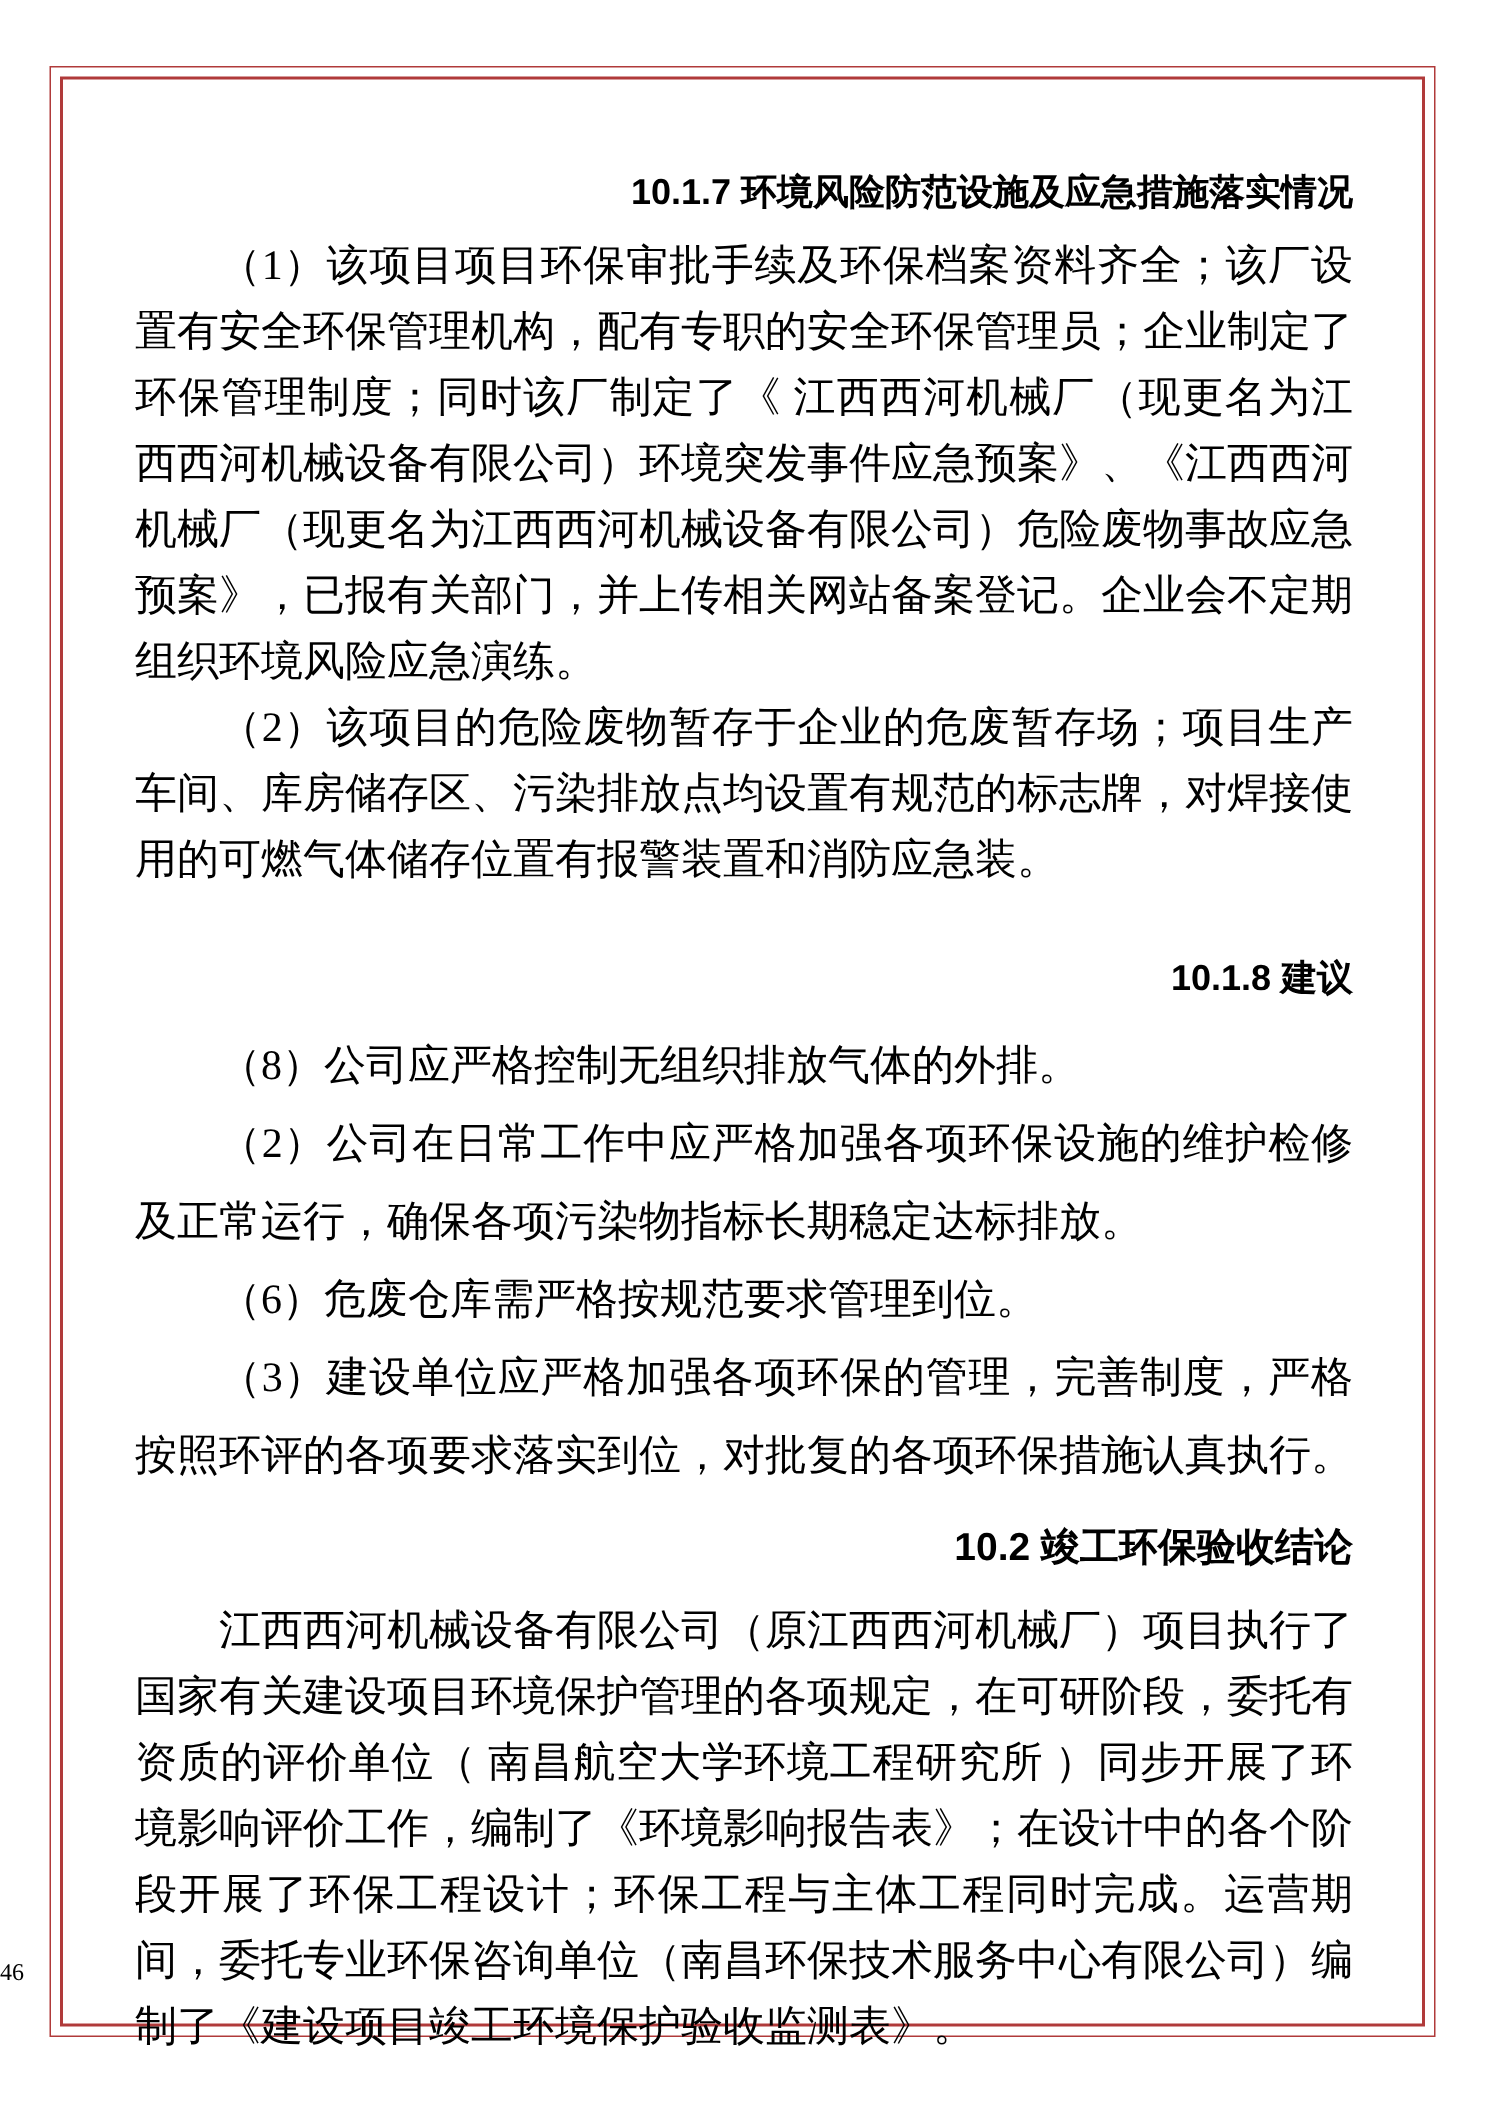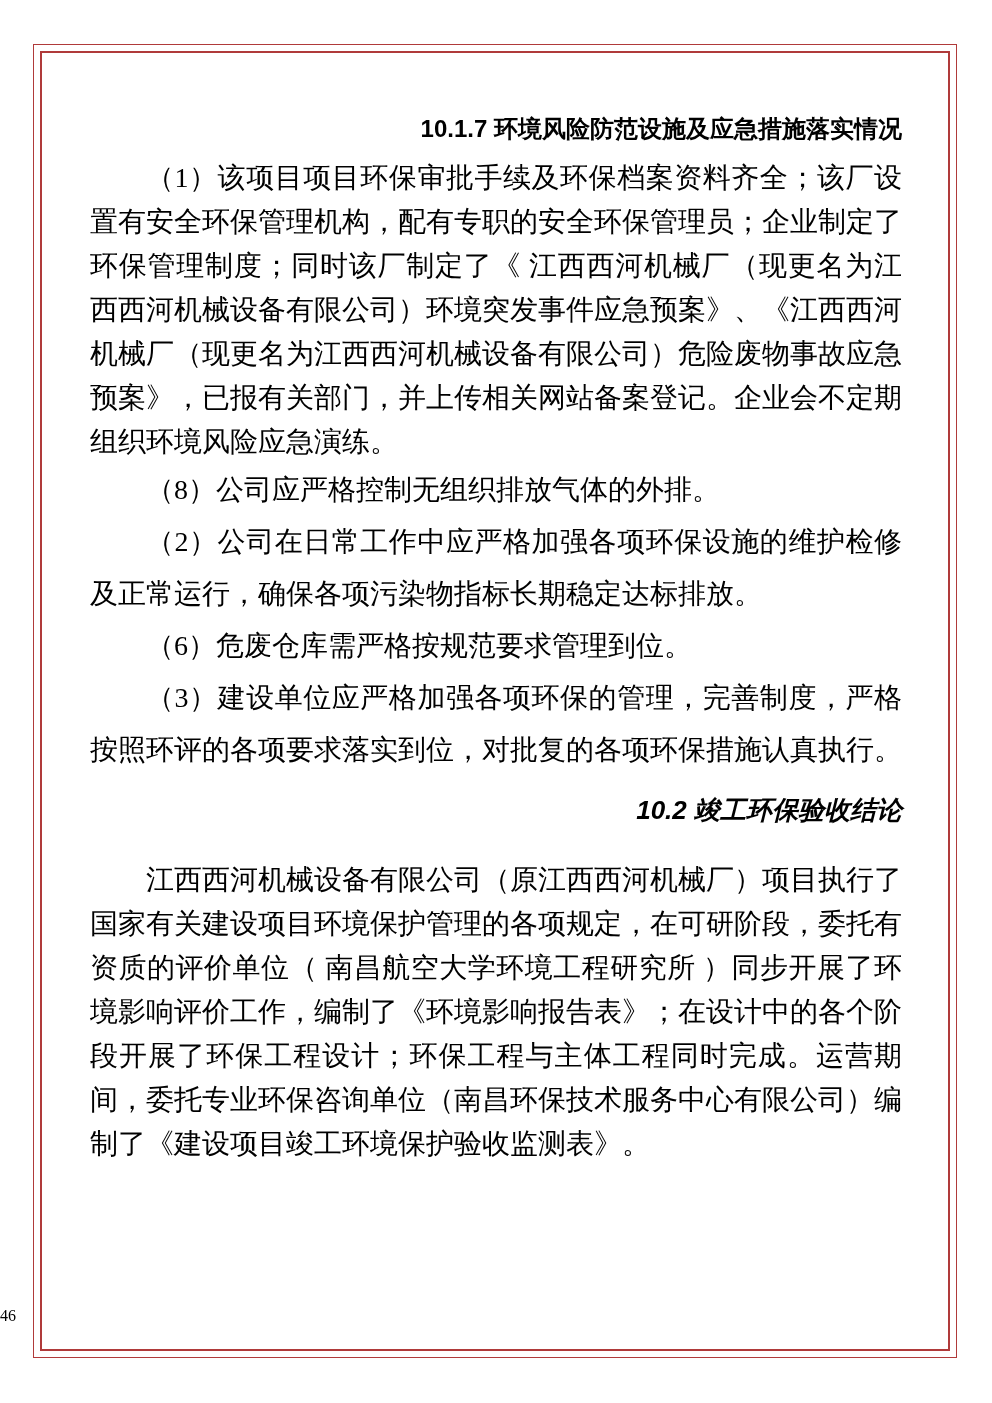--- a/index.html
+++ b/index.html
@@ -51,22 +51,21 @@
     margin: 0 0 10px 0;
   }
   .h-1018 {
     margin-top: 40px;
     margin-bottom: 16px;
   }
   .h-main {
     font-size: 26px;
     line-height: 1.4;
     margin-top: 16px;
-    margin-bottom: 30px;
-    font-style: italic;
+    margin-bottom: 16px;
   }
   .para {
     font-size: 28px;
     line-height: 44px;
     text-align: justify;
     text-indent: 2em;
     margin: 0;
     word-break: break-all;
   }
   .para.sparse {
@@ -90,21 +89,23 @@
   <div class="frame-outer">
     <div class="frame-inner"></div>
   </div>
 
   <div class="content">
 
     <h2 class="heading h-sub">10.1.7 环境风险防范设施及应急措施落实情况</h2>
 
     <p class="para">（1）该项目项目环保审批手续及环保档案资料齐全；该厂设置有安全环保管理机构，配有专职的安全环保管理员；企业制定了环保管理制度；同时该厂制定了《 江西西河机械厂（现更名为江西西河机械设备有限公司）环境突发事件应急预案》、《江西西河机械厂（现更名为江西西河机械设备有限公司）危险废物事故应急预案》，已报有关部门，并上传相关网站备案登记。企业会不定期组织环境风险应急演练。</p>
 
+    <p class="para">（2）该项目的危险废物暂存于企业的危废暂存场；项目生产车间、库房储存区、污染排放点均设置有规范的标志牌，对焊接使用的可燃气体储存位置有报警装置和消防应急装。</p>
 
+    <h2 class="heading h-sub h-1018">10.1.8 建议</h2>
 
     <p class="para sparse">（8）公司应严格控制无组织排放气体的外排。</p>
 
     <p class="para sparse">（2）公司在日常工作中应严格加强各项环保设施的维护检修及正常运行，确保各项污染物指标长期稳定达标排放。</p>
 
     <p class="para sparse">（6）危废仓库需严格按规范要求管理到位。</p>
 
     <p class="para sparse">（3）建设单位应严格加强各项环保的管理，完善制度，严格按照环评的各项要求落实到位，对批复的各项环保措施认真执行。</p>
 
     <h2 class="heading h-main">10.2 竣工环保验收结论</h2>

